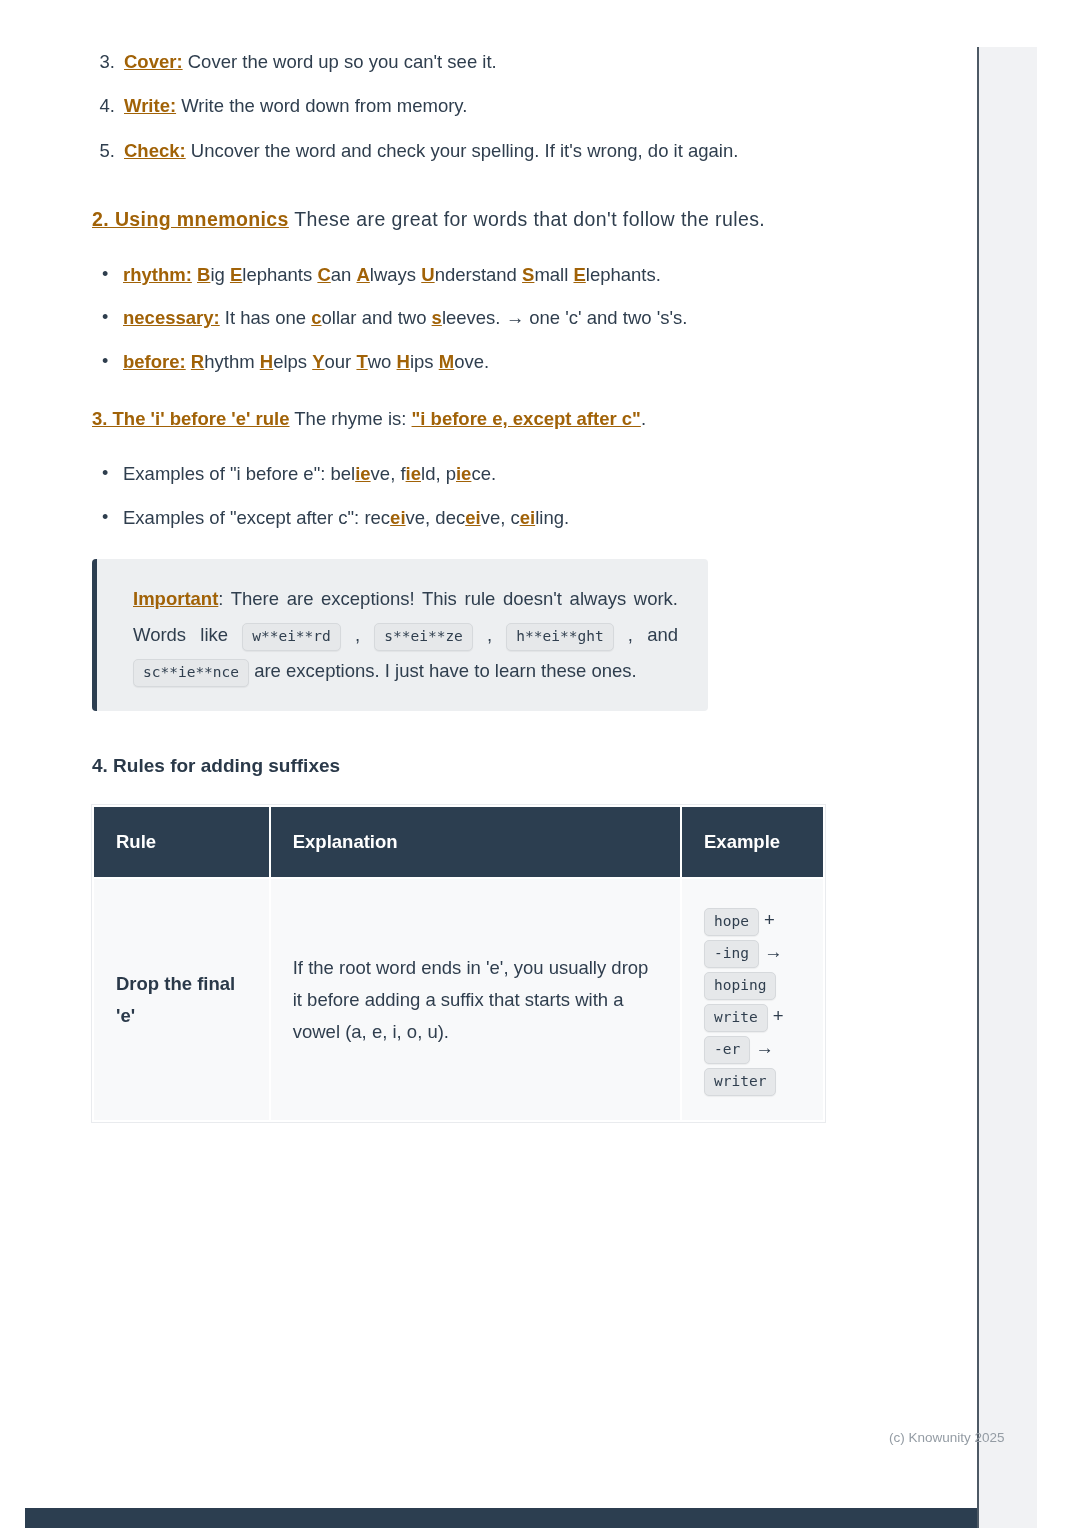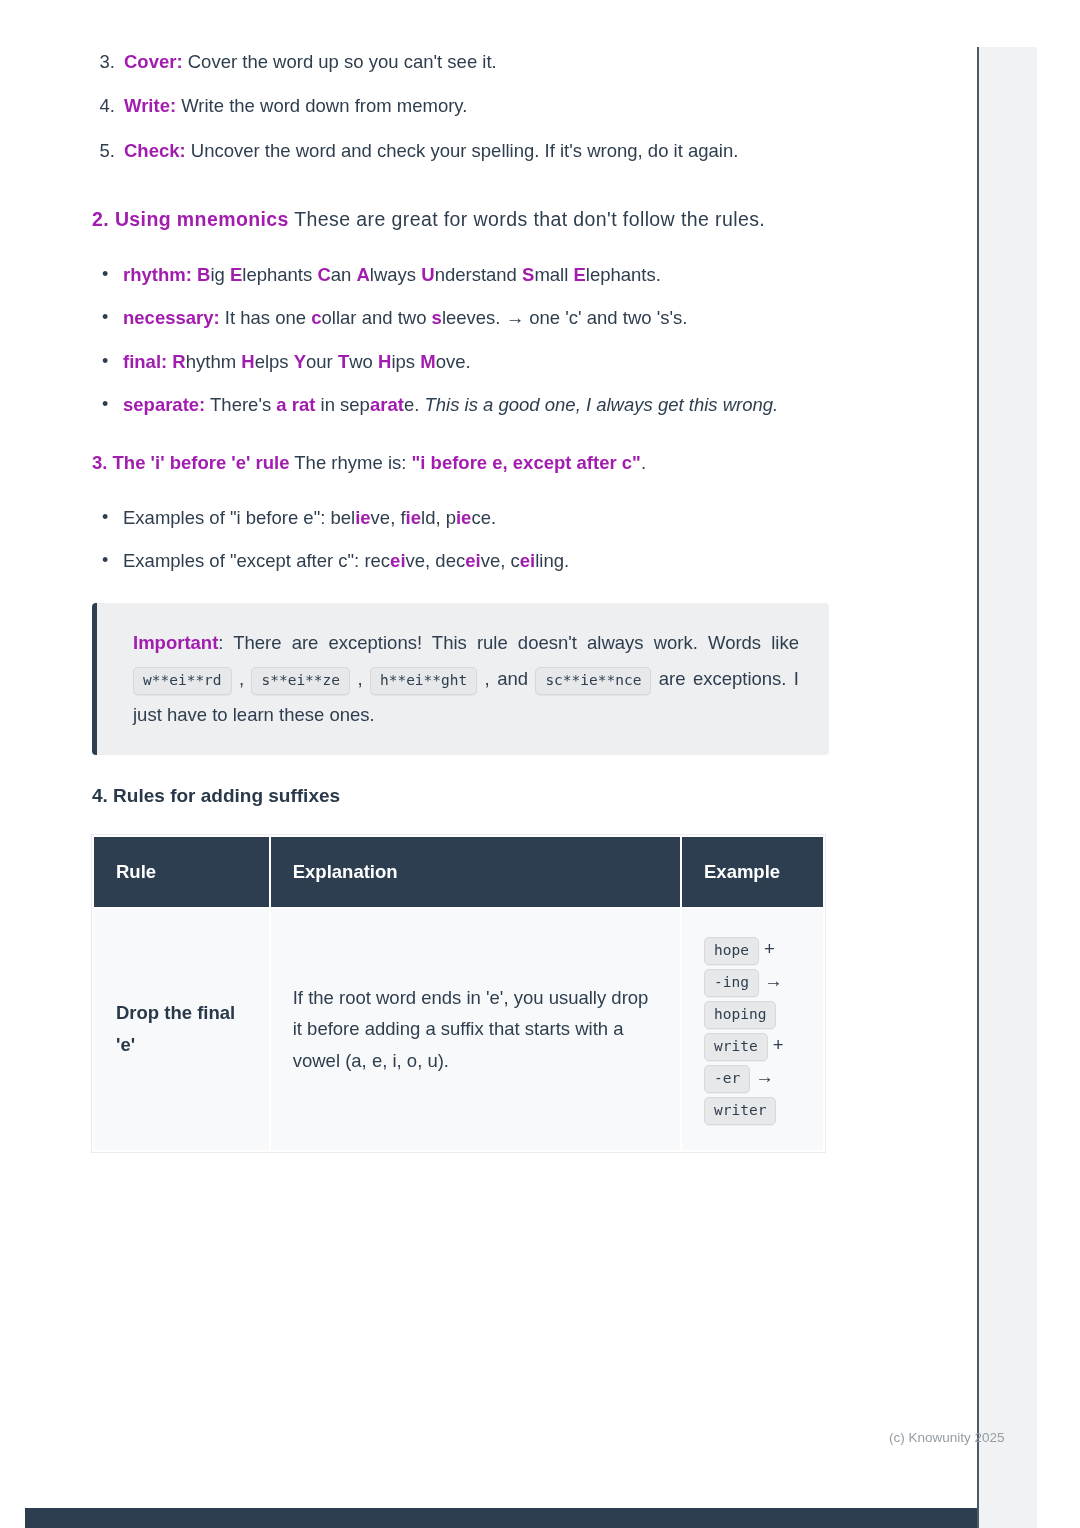--- a/index.html
+++ b/index.html
@@ -5,21 +5,21 @@
   * { margin:0; padding:0; box-sizing:border-box; }
   html,body { background:#ffffff; }
   body {
     width:1080px; height:1528px; overflow:hidden;
     font-family:"Liberation Sans","DejaVu Sans",sans-serif;
     color:#2f3e4e;
   }
   .page { position:relative; width:1080px; height:1528px; background:#fff; overflow:hidden; }
   .content { position:absolute; left:92px; top:46px; width:737px; }
 
-  b, .b { font-weight:bold; color:#a21caf; }
+  b, .b { font-weight:bold; color:#a16207;text-decoration:underline; }
   i { font-style:italic; }
 
   
   .steps { width:721px; }
   .step { display:flex; gap:9px; margin-bottom:13px; font-size:18.5px; line-height:1.7; }
   .step .num { min-width:23px; text-align:right; flex:0 0 auto; }
   .step .txt { flex:1 1 auto; }
 
   
   .para { font-size:18.5px; line-height:1.78; }
@@ -31,39 +31,39 @@
   .bullets li {
     position:relative; padding-left:31px; margin-bottom:12px;
     font-size:18.5px; line-height:1.7;
   }
   .bullets li::before {
     content:"•"; position:absolute; left:10px; top:0; font-size:18px; color:#2f3e4e;
   }
 
   
   .callout {
-    margin-top:26px; width:737px;
+    margin-top:26px; width:616px;
     background:#edeff1; border-left:5px solid #2c3e50; border-radius:4px;
     padding:22px 30px 22px 36px;
     font-size:18.5px; line-height:1.95; text-align:justify;
   }
 
   
   .chip {
     display:inline-block;
     font-family:"DejaVu Sans Mono","Liberation Mono",monospace;
     font-size:14.5px; color:#2f3e4e;
     background:#e6e8ea; border:1px solid #d6d9dc; border-radius:5px;
     padding:2px 9px 3px; white-space:nowrap; line-height:1.45;
     box-shadow:0 1px 1px rgba(0,0,0,0.05);
     vertical-align:baseline;
   }
 
   
-  .h4 { margin-top:30px; font-size:19px; font-weight:bold; color:#2a3949; }
+  .h4 { margin-top:44px; font-size:19px; font-weight:bold; color:#2a3949; }
 
   
   table.suffix {
     margin-top:28px; width:733px; border-collapse:collapse;
     box-shadow:0 0 0 1px #e9ebee;
   }
   table.suffix th {
     background:#2c3e50; color:#ffffff; text-align:left;
     font-size:18.5px; font-weight:bold;
     padding:24px 22px; border:2px solid #ffffff;
@@ -115,22 +115,21 @@
         <span class="num">5.</span>
         <span class="txt"><b>Check:</b> Uncover the word and check your spelling. If it's wrong, do it again.</span>
       </div>
     </div>
 
     <p class="para para-s2"><b>2. Using mnemonics</b> These are great for words that don't follow the rules.</p>
 
     <ul class="bullets">
       <li><b>rhythm:</b> <b>B</b>ig <b>E</b>lephants <b>C</b>an <b>A</b>lways <b>U</b>nderstand <b>S</b>mall <b>E</b>lephants.</li>
       <li><b>necessary:</b> It has one <b>c</b>ollar and two <b>s</b>leeves. → one 'c' and two 's's.</li>
-      <li><b>final:</b> <b>R</b>hythm <b>H</b>elps <b>Y</b>our <b>T</b>wo <b>H</b>ips <b>M</b>ove.</li>
-      <li><b>separate:</b> There's <b>a rat</b> in sep<b>arat</b>e. <i>This is a good one, I always get this wrong.</i></li>
+      <li><b>before:</b> <b>R</b>hythm <b>H</b>elps <b>Y</b>our <b>T</b>wo <b>H</b>ips <b>M</b>ove.</li>
     </ul>
 
     <p class="para para-s3"><b>3. The 'i' before 'e' rule</b> The rhyme is: <b>"i before e, except after c"</b>.</p>
 
     <ul class="bullets">
       <li>Examples of "i before e": bel<b>ie</b>ve, f<b>ie</b>ld, p<b>ie</b>ce.</li>
       <li>Examples of "except after c": rec<b>ei</b>ve, dec<b>ei</b>ve, c<b>ei</b>ling.</li>
     </ul>
 
     <div class="callout">

